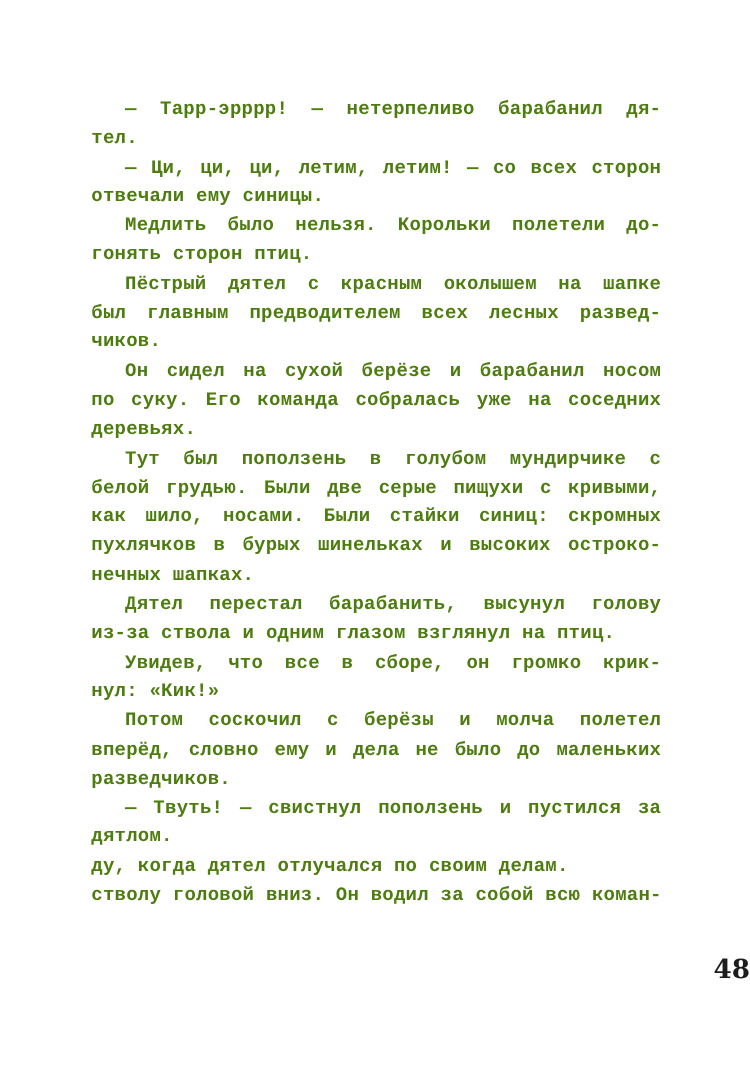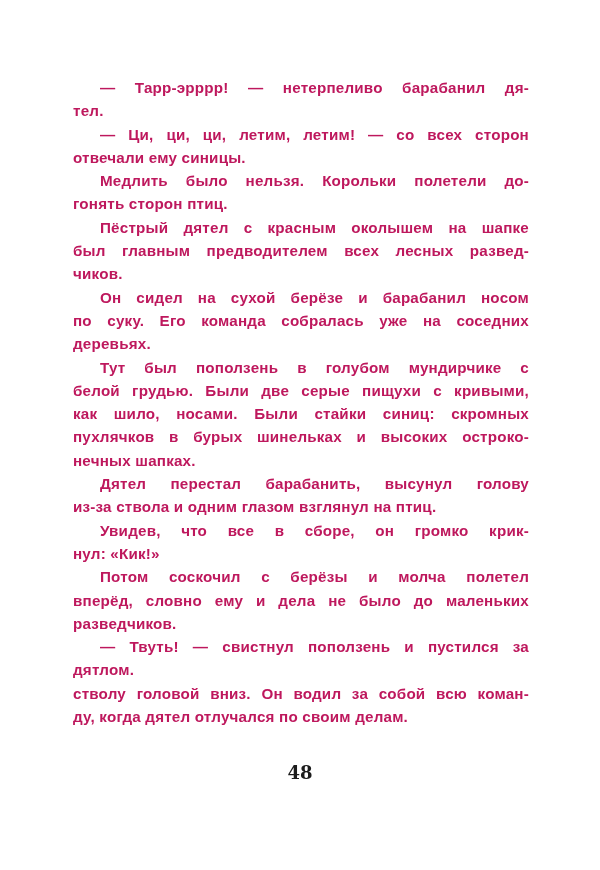--- a/index.html
+++ b/index.html
@@ -2,44 +2,44 @@
 <html><head>
 <meta charset="utf-8">
 <style>
   html, body { margin: 0; padding: 0; background: #ffffff; }
   body { width: 600px; height: 870px; position: relative; overflow: hidden; }
   .page {
     position: absolute;
     left: 73px;
     top: 76px;
     width: 456px;
-    font-family: Liberation Sans, sans-serif;
+    font-family: Liberation Mono, monospace;
     font-weight: bold;
     font-size: 15.2px;
     line-height: 23.3px;
-    color: #be185d;
+    color: #4d7c0f;
     letter-spacing: 0.2px;
   }
   .line {
     display: block;
     height: 23.3px;
     white-space: nowrap;
     text-align: justify;
     text-align-last: justify;
   }
   .line.indent { padding-left: 27px; }
   .line.last { text-align-last: left; }
   .page-number {
     position: absolute;
     left: 0; right: 0;
     top: 762px;
-    text-align: center;
+    text-align: right;
     font-family: "DejaVu Serif", "Liberation Serif", serif;
     font-weight: bold;
-    font-size: 18px;
+    font-size: 21px;
     color: #1c1c1c;
   }
 </style>
 </head>
 <body>
 
 <div class="page" id="page-body">
     <span class="line indent">— Тарр-эрррр! — нетерпеливо  барабанил  дя-</span>
     <span class="line last">тел.</span>
     <span class="line indent">— Ци, ци, ци, летим, летим! — со всех сторон</span>
@@ -59,16 +59,16 @@
     <span class="line last">нечных шапках.</span>
     <span class="line indent">Дятел перестал барабанить, высунул голову</span>
     <span class="line last">из-за ствола и одним глазом взглянул на птиц.</span>
     <span class="line indent">Увидев, что все в сборе, он громко крик-</span>
     <span class="line last">нул: «Кик!»</span>
     <span class="line indent">Потом соскочил с берёзы и молча полетел</span>
     <span class="line">вперёд, словно ему и дела не было до маленьких</span>
     <span class="line last">разведчиков.</span>
     <span class="line indent">— Твуть! — свистнул поползень и пустился за</span>
     <span class="line last">дятлом.</span>
+    <span class="line last">ду, когда дятел отлучался по своим делам.</span>
     <span class="line">стволу головой вниз. Он водил за собой всю коман-</span>
-    <span class="line last">ду, когда дятел отлучался по своим делам.</span>
   </div>
 <div class="page-number">48</div>
 
 </body></html>

